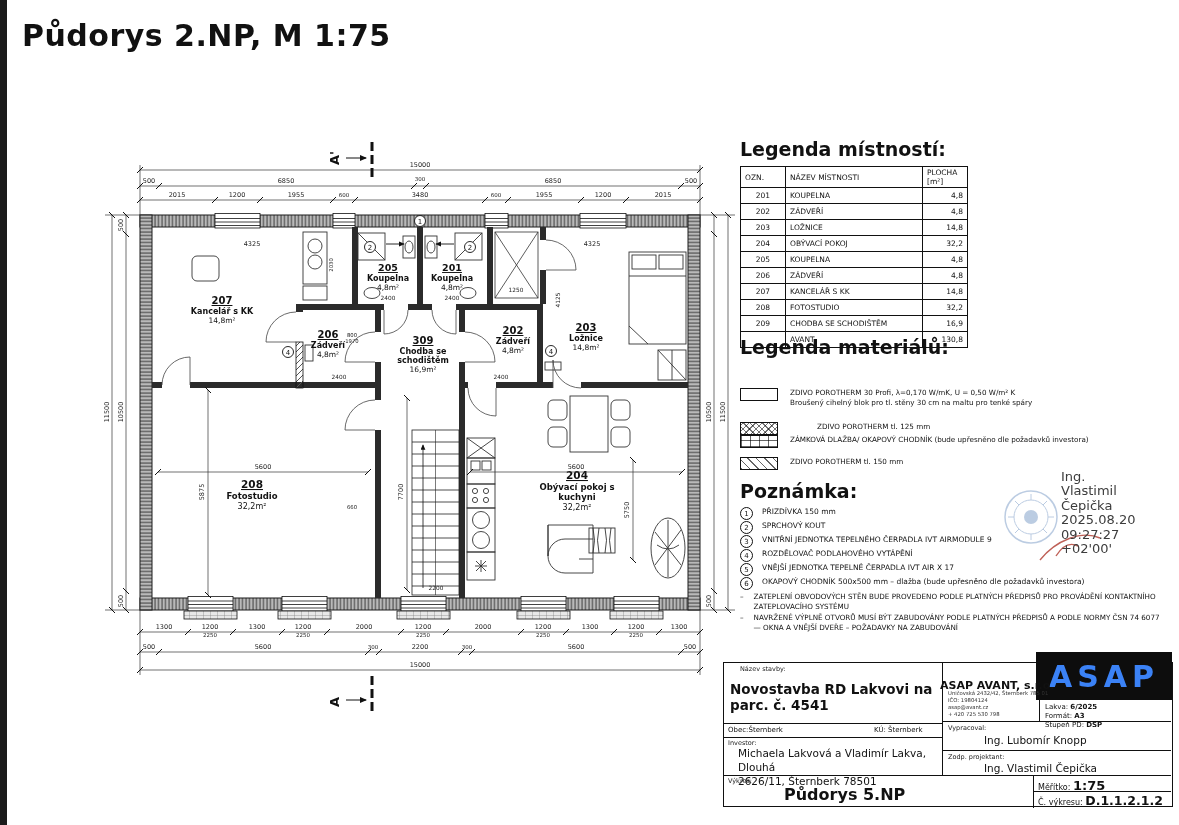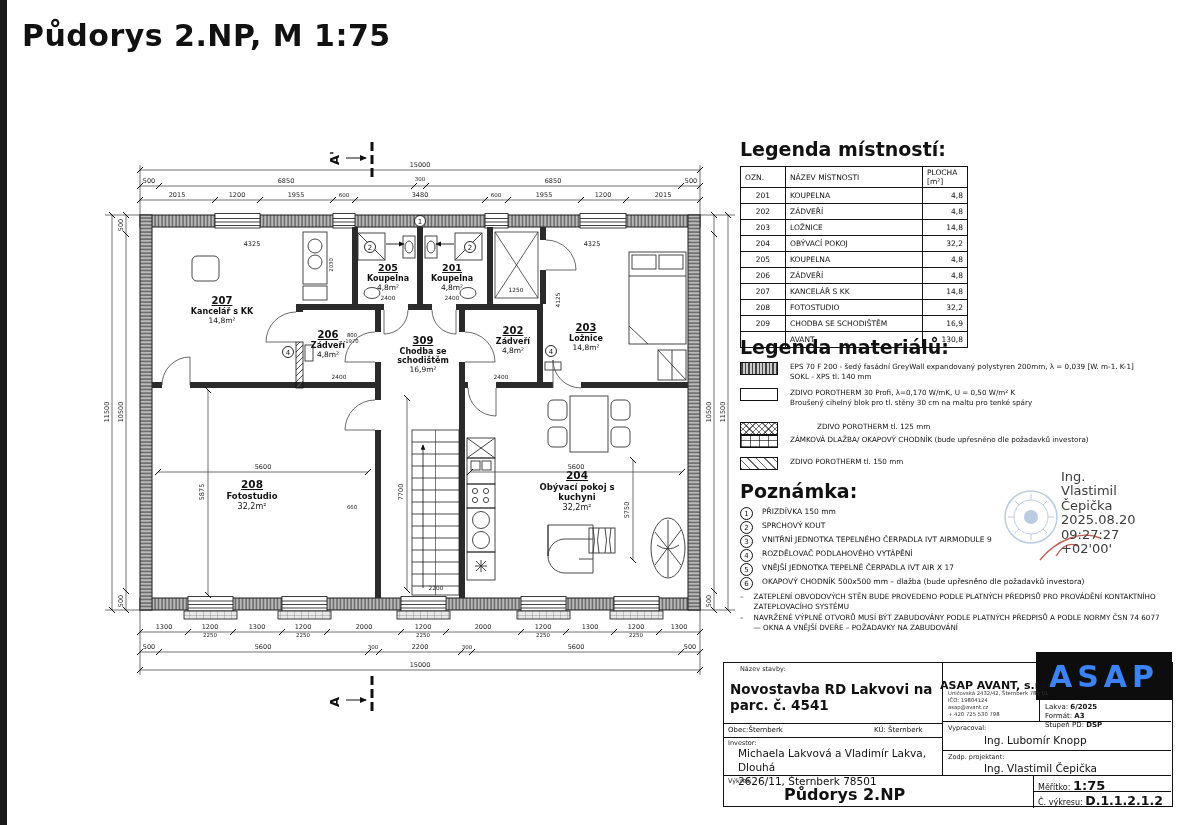--- a/index.html
+++ b/index.html
@@ -492,27 +492,20 @@
             <td class="c-ozn"></td>
             <td class="c-name">AVANT</td>
             <td class="c-area">130,8</td>
           </tr>
   </tbody>
       </table>
 </div>
 
 <div class="rpanel" style="top:336px;height:145px;">
   <div class="h2">Legenda materiálů:</div>
-  <div class="mat-item" style="top:26px;">
-    <div class="sw sw-eps"></div>
-    <div class="mat-text">
-          <div>EPS 70 F 200 -  šedý fasádní GreyWall expandovaný polystyren 200mm, λ = 0,039 [W. m-1. K-1]</div>
-          <div>SOKL - XPS tl. 140 mm</div>
-        </div>
-  </div>
   <div class="mat-item" style="top:52px;">
     <div class="sw sw-solid"></div>
     <div class="mat-text">
           <div>ZDIVO POROTHERM 30 Profi, λ=0,170 W/mK, U = 0,50 W/m² K</div>
           <div>Broušený cihelný blok pro tl. stěny 30 cm na maltu pro tenké spáry</div>
         </div>
   </div>
   <div class="mat-item" style="top:86px;gap:27px;">
     <div class="sw sw-cross"></div>
     <div class="mat-text">
@@ -593,21 +586,21 @@
   <div class="cell" style="left:16px;top:2px;"><span class="lab">Název stavby:</span></div>
   <div class="cell big" style="left:6px;top:18px;width:210px;font-size:13.5px;">Novostavba RD Lakvovi na parc. č. 4541</div>
   <div class="cell" style="left:4px;top:63px;font-size:7px;">Obec:Šternberk</div>
   <div class="cell" style="left:150px;top:63px;font-size:7px;">KÚ: Šternberk</div>
   <div class="cell" style="left:4px;top:76px;"><span class="lab">Investor:</span></div>
   <div class="cell" style="left:14px;top:83px;width:200px;font-size:10.5px;line-height:14px;">
     <div>Michaela Lakvová a Vladimír Lakva, Dlouhá</div>
         <div>2626/11, Šternberk 78501</div>
   </div>
   <div class="cell" style="left:4px;top:114px;"><span class="lab">Výkres:</span></div>
-  <div class="cell big" style="left:60px;top:122px;font-size:16px;">Půdorys 2.NP</div>
+  <div class="cell big" style="left:60px;top:122px;font-size:16px;">Půdorys 5.NP</div>
 
   <div class="logo">ASAP</div>
   <div class="cell big" style="left:216px;top:16px;font-size:11px;">ASAP AVANT, s.r.o.</div>
   <div class="cell" style="left:224px;top:27px;font-size:5.3px;line-height:7px;color:#333;">
     <div>Uničovská 2432/42, Šternberk 785 01</div>
         <div>IČO: 19804124</div>
     <div>asap@avant.cz</div>
         <div>+ 420 725 530 798</div>
   </div>
   <div class="cell" style="left:321px;top:40px;font-size:7px;line-height:9px;">

